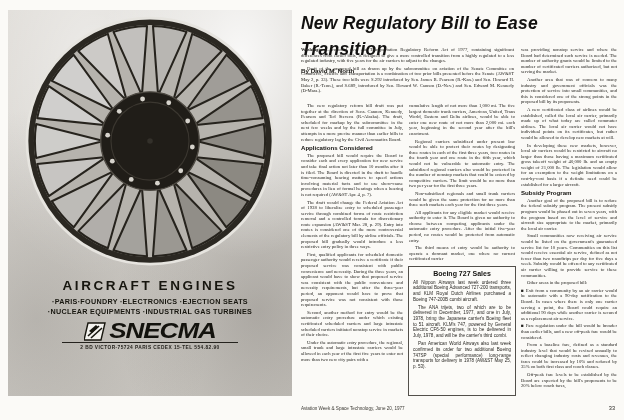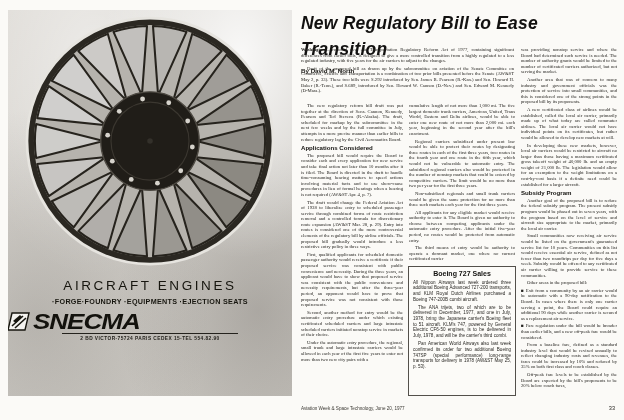--- a/index.html
+++ b/index.html
@@ -12,28 +12,28 @@
     position:absolute;left:8px;top:10px;width:284px;height:386px;
     background:
       radial-gradient(ellipse at 82% 12%, rgba(255,255,255,.85), transparent 42%),
       radial-gradient(ellipse at 10% 80%, rgba(110,106,100,.28), transparent 48%),
       radial-gradient(ellipse at 88% 78%, rgba(105,100,95,.33), transparent 40%),
       radial-gradient(ellipse at 30% 15%, rgba(255,255,255,.5), transparent 45%),
       linear-gradient(135deg,#dedbd6,#c8c5bf);
   }
   .fan-wrap{width:264px;height:260px;margin:2px auto 0;}
   .ad-head{
-    text-align:center;font-family:"Liberation Sans",sans-serif;font-weight:normal;
+    text-align:center;font-family:"Liberation Sans",sans-serif;font-weight:bold;
     font-size:13.5px;letter-spacing:2.6px;color:#17160f;margin-top:6px;
   }
   .ad-products{
     text-align:center;font-family:"Liberation Sans",sans-serif;font-weight:bold;
     font-size:7.2px;line-height:9.6px;letter-spacing:.3px;color:#17160f;margin-top:4px;
   }
-  .brand-row{display:flex;justify-content:flex-start;align-items:center;gap:3px;margin-top:4px;}
+  .brand-row{display:flex;justify-content:center;align-items:center;gap:3px;margin-top:4px;}
   .emblem{display:inline-block;width:22px;height:19px;}
   .brand{
     display:inline-block;font-family:"Liberation Sans",sans-serif;font-weight:bold;
     font-style:italic;font-size:26px;line-height:22px;letter-spacing:-1px;
     color:#13120d;transform:scaleY(.82);
   }
   .address{
     text-align:center;font-family:"Liberation Sans",sans-serif;font-weight:bold;
     font-size:4.8px;letter-spacing:.45px;color:#24221d;
     width:176px;margin:0 auto;border-top:1.2px solid #24221d;padding-top:2px;
@@ -117,21 +117,22 @@
           <circle cx="95.4" cy="132.6" r="2.6" fill="#d6d3cc"></circle>
           <circle cx="107.9" cy="107.0" r="2.6" fill="#d6d3cc"></circle>
           <circle cx="133.0" cy="93.7" r="2.6" fill="#d6d3cc"></circle>
           <circle cx="161.2" cy="97.7" r="2.6" fill="#d6d3cc"></circle>
           <circle cx="181.6" cy="117.4" r="2.6" fill="#d6d3cc"></circle>
           <circle cx="141" cy="139" r="3" fill="#33302a"></circle>
         </svg>
     </div>
     <div class="ad-head">AIRCRAFT ENGINES</div>
     <div class="ad-products">
-      <div>·FORGE·FOUNDRY  ·EQUIPMENTS  ·EJECTION SEATS</div>
+      <div>·PARIS·FOUNDRY  ·ELECTRONICS  ·EJECTION SEATS</div>
+      <div>·NUCLEAR EQUIPMENTS  ·INDUSTRIAL GAS TURBINES</div>
     </div>
     <div class="brand-row">
       <span class="emblem">
         <svg viewBox="0 0 22 19" width="22" height="19">
           <polygon points="4,1 21,1 17,18 0,18" fill="#f4f3ef" stroke="#17160f" stroke-width="1.4"></polygon>
           <line x1="4" y1="14" x2="15" y2="4" stroke="#17160f" stroke-width="1.6"></line>
           <line x1="7" y1="16" x2="18" y2="6" stroke="#17160f" stroke-width="1.6"></line>
           <path d="M5 9 L12 3 L14 5 L8 11 Z" fill="#17160f"></path>
         </svg>
       </span>

